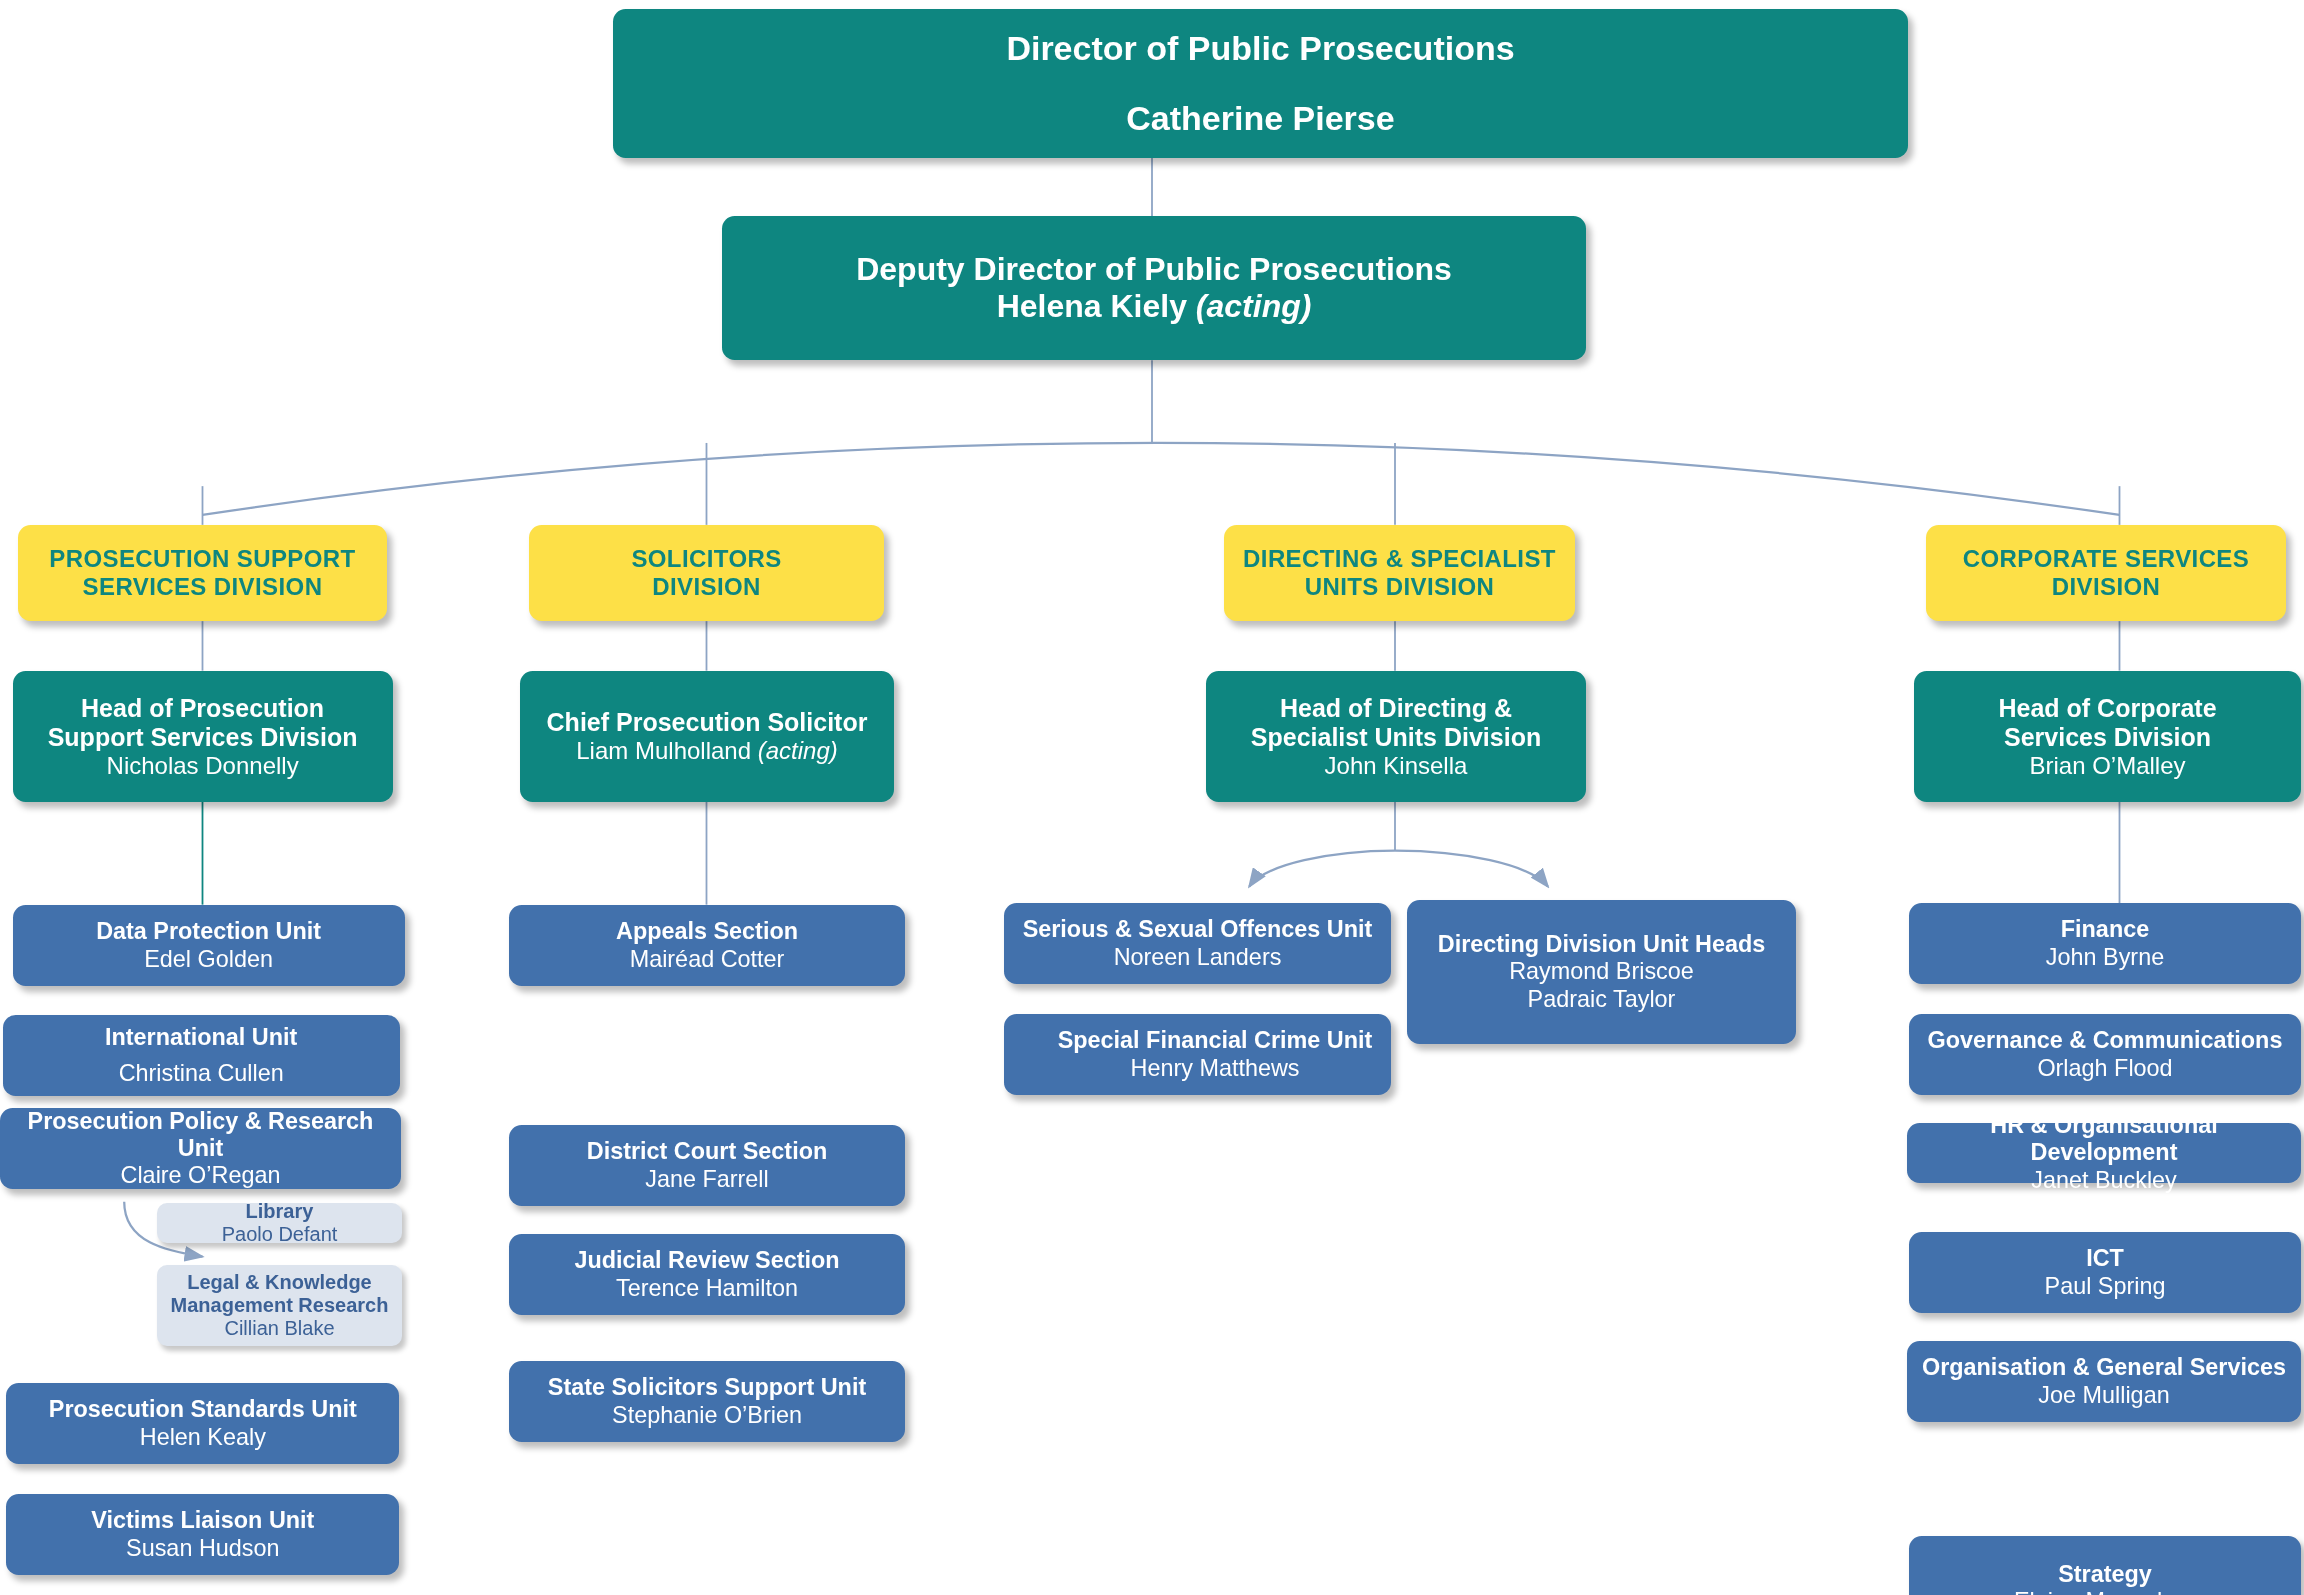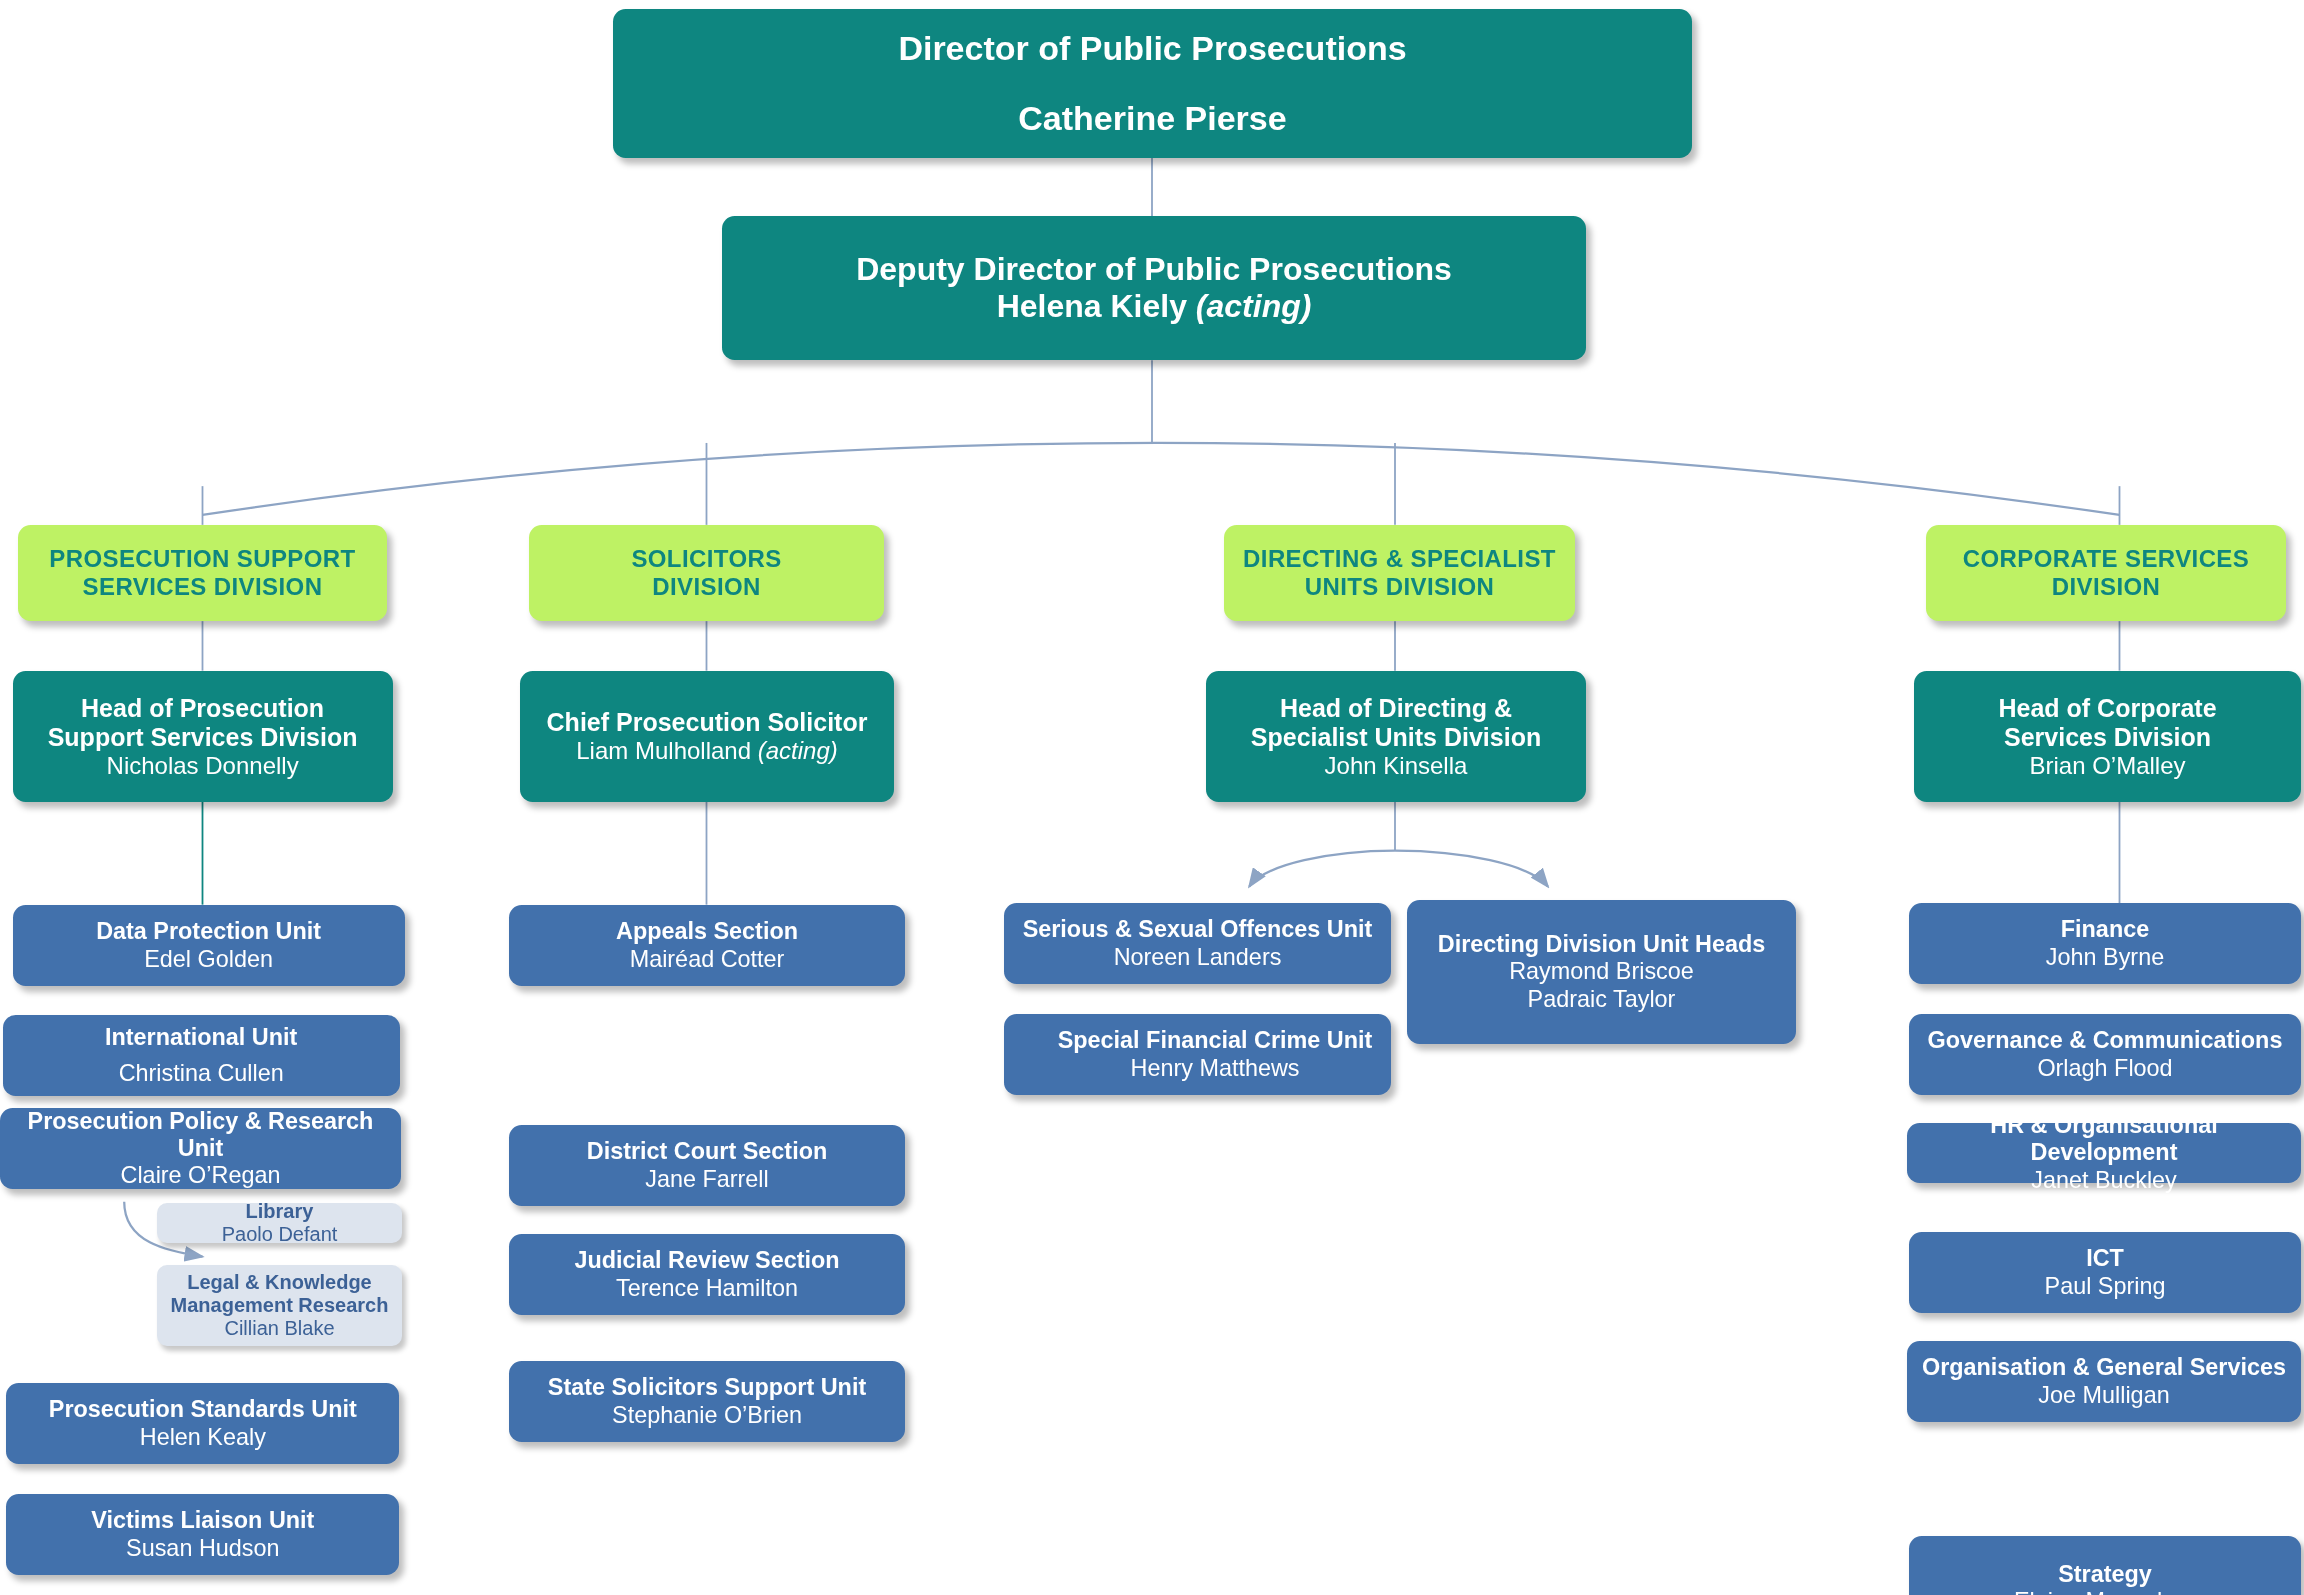--- a/index.html
+++ b/index.html
@@ -53,21 +53,21 @@
   }
   .node .person em { font-style: italic; }
 
   
   .teal {
     background: #0e8680;
     color: #ffffff;
   }
   
   .lightteal {
-    background: #bef264;
+    background: #fde047;
     color: #0e8680;
   }
   .lightteal .title {
     letter-spacing: 0.4px;
   }
   
   .blue {
     background: #4271ac;
     color: #ffffff;
   }
@@ -122,21 +122,21 @@
     <line x1="785" y1="890" x2="785" y2="1005" stroke="#8da4c4" stroke-width="2"></line>
     <line x1="2355" y1="890" x2="2355" y2="1005" stroke="#8da4c4" stroke-width="2"></line>
 
     <path d="M 1550 890 L 1550 945" fill="none" stroke="#8da4c4" stroke-width="2"></path>
     <path d="M 1550 945 C 1480 945 1405 960 1388 985" fill="none" stroke="#8da4c4" stroke-width="2.5" marker-end="url(#arrowhead)"></path>
     <path d="M 1550 945 C 1625 945 1700 960 1720 985" fill="none" stroke="#8da4c4" stroke-width="2.5" marker-end="url(#arrowhead)"></path>
 
     <path d="M 138 1335 C 138 1380, 185 1390, 225 1396" fill="none" stroke="#8da4c4" stroke-width="2.5" marker-end="url(#arrowhead)"></path>
   </svg>
 
-  <div class="node teal fs-dpp" style="left:613px; top:9px; width:1079px; height:149px;gap:30px;">
+  <div class="node teal fs-dpp" style="left:613px; top:9px; width:1295px; height:149px;gap:30px;">
     <div class="title">Director of Public Prosecutions</div>
     <div class="person">Catherine Pierse</div>
   </div>
 
   <div class="node teal fs-head" style="left:722px; top:216px; width:864px; height:144px; ">
     <div class="title" style="font-size:32px;">Deputy Director of Public Prosecutions</div>
     <div class="person" style="font-size:32px;font-weight:bold;">
       <span>Helena Kiely</span>
       <em>(acting)</em>
     </div>

